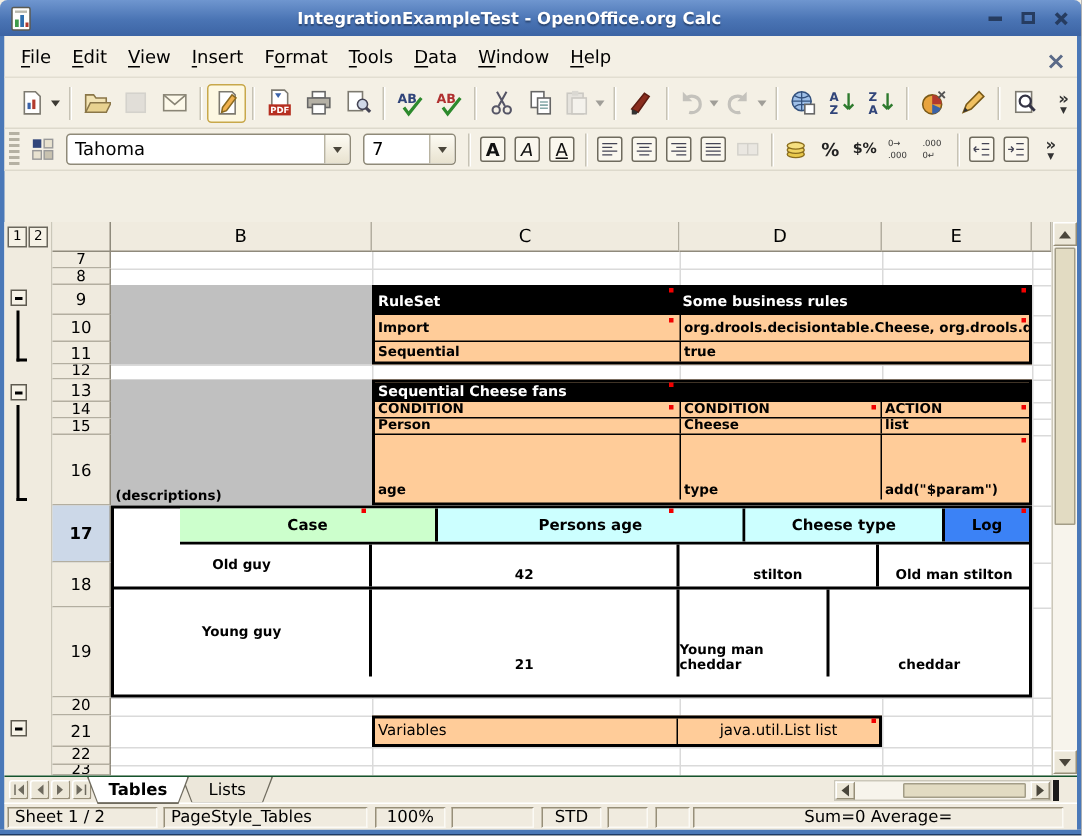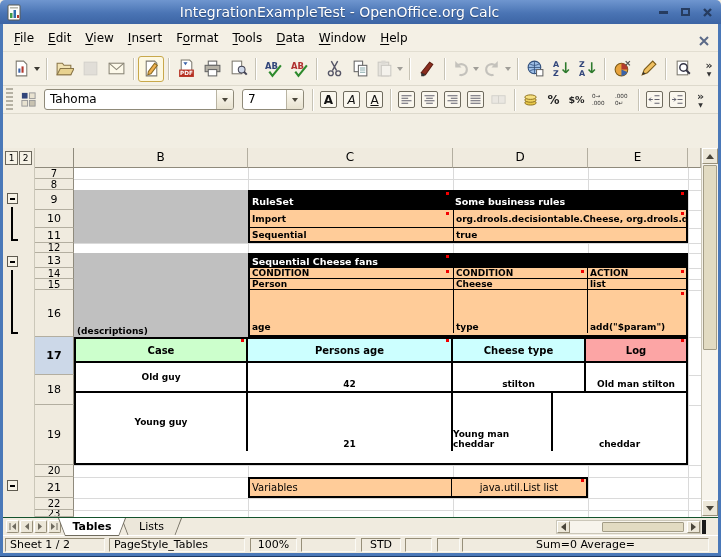--- a/index.html
+++ b/index.html
@@ -3,21 +3,21 @@
 <meta charset="utf-8">
 <style>
   html,body{margin:0;padding:0;background:#888;}
   *{box-sizing:border-box;}
   .window{position:relative;width:721px;height:557px;background:#f2eee3;font-family:"DejaVu Sans",sans-serif;overflow:hidden;}
 
   
   .titlebar{position:absolute;left:0;top:0;width:721px;height:24px;
     background:linear-gradient(180deg,#6f96cf 0%,#4a74b4 55%,#3c64a4 100%);
     border-radius:5px 5px 0 0;display:flex;align-items:center;padding:0 6px;}
-  .titlebar .title{flex:1;text-align:center;color:#fff;font-weight:normal;font-size:14px;
+  .titlebar .title{flex:1;text-align:center;color:#fff;font-weight:bold;font-size:11px;
     text-shadow:0 1px 1px #2a4570;white-space:nowrap;overflow:hidden;}
   .appicon{width:17px;height:17px;display:inline-flex;}
   .winbtns{display:flex;gap:7px;align-items:center;}
   .wbtn{width:15px;height:13px;display:flex;align-items:center;justify-content:center;cursor:default;}
   .wbtn .bar{width:9px;height:3px;background:#263c60;}
   .wbtn .box{width:9px;height:8px;border:2px solid #263c60;}
   .wbtn svg{display:block;}
 
   
   .frame-left,.frame-right{position:absolute;top:24px;height:529px;width:3px;background:#4a78b8;}
@@ -98,21 +98,21 @@
   .hdr-black .bc{color:#fff;font-size:9.5px;border-left:none !important;}
   .brow.bottomtxt .bc{align-items:flex-end;padding-bottom:1px;}
 
   .casetable{position:absolute;border:2px solid #000;background:#fff;display:flex;flex-direction:column;}
   .crow{display:flex;border-bottom:2px solid #000;}
   .crow:last-child{border-bottom:none;}
   .cc{border-right:2px solid #000;display:flex;align-items:center;justify-content:center;font-weight:bold;font-size:9px;color:#000;overflow:hidden;}
   .cc:last-child{border-right:none;}
   .crow.hdr .cc{font-size:10px;}
   .cc.vbottom{align-items:flex-end;padding-bottom:2px;}
-  .bg-green{background:#ccffcc;} .bg-cyan{background:#ccffff;} .bg-yellow{background:#fca5a5;}
+  .bg-green{background:#ccffcc;} .bg-cyan{background:#ccffff;} .bg-yellow{background:#3b82f6;}
 
   .varsblock{position:absolute;border:2px solid #000;background:#ffcc99;display:flex;}
   .varsblock .bc{font-size:10px;font-weight:normal;display:flex;align-items:center;overflow:hidden;white-space:nowrap;}
 
   .cdot{position:absolute;width:3px;height:3px;background:#f20000;z-index:5;}
 
   
   .vscroll{position:absolute;left:698px;top:0;width:17px;height:369px;background:#f7f4ec;border-left:1px solid #cbc7b9;}
   .sbtn{position:absolute;background:#ece7d8;border:1px solid;border-color:#fff #978f79 #978f79 #fff;display:flex;align-items:center;justify-content:center;}
   .sthumb{position:absolute;background:#e2dbc2;border:1px solid #a39d87;border-radius:1px;}
@@ -657,21 +657,21 @@
         <span class="bc" style="flex:1;">list</span>
       </div>
       <div class="brow bottomtxt" style="height:43px;">
         <span class="bc" style="width:203px;">age</span>
         <span class="bc" style="width:134px;">type</span>
         <span class="bc" style="flex:1;">add("$param")</span>
       </div>
     </div>
 
     <div class="casetable" style="left:71px;top:189px;width:614px;height:128px;">
-      <div class="crow hdr" style="height:24px;">
+      <div class="crow hdr" style="height:24px;margin-left:44px;">
         <span class="cc bg-green" style="width:172px;">Case</span>
         <span class="cc bg-cyan" style="width:205px;">Persons age</span>
         <span class="cc bg-cyan" style="width:133px;">Cheese type</span>
         <span class="cc bg-yellow" style="flex:1;">Log</span>
       </div>
       <div class="crow" style="height:30px;">
         <span class="cc" style="width:172px;">Old guy</span>
         <span class="cc vbottom" style="width:205px;">42</span>
         <span class="cc vbottom" style="width:133px;">stilton</span>
         <span class="cc vbottom" style="flex:1;">Old man stilton</span>

